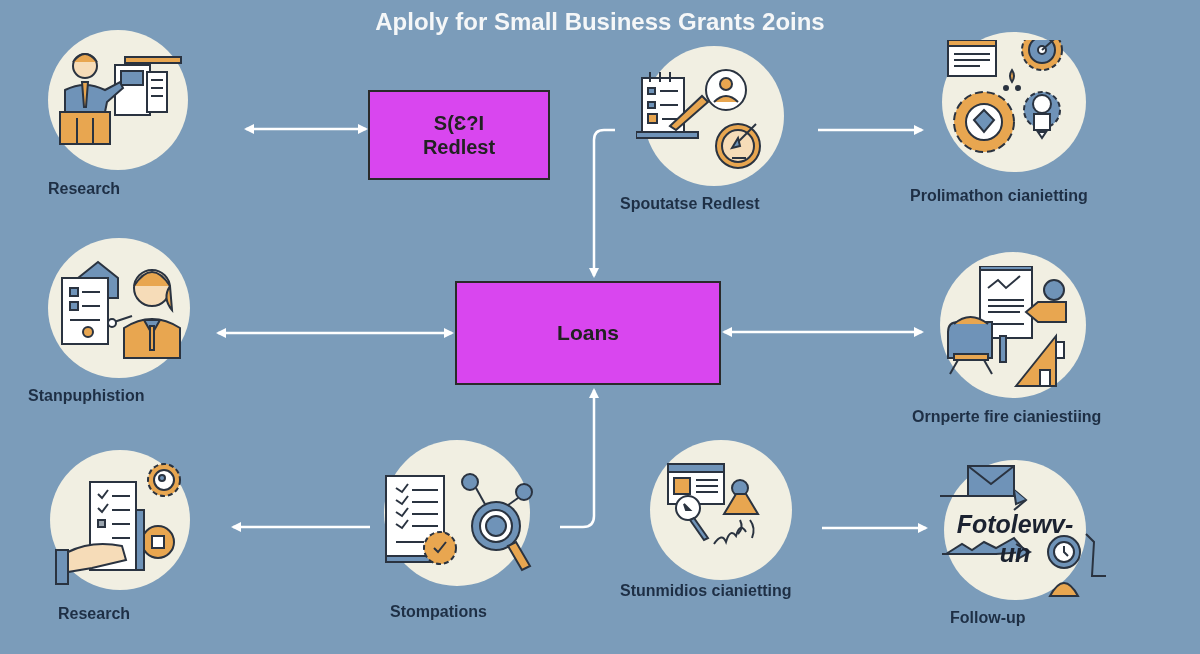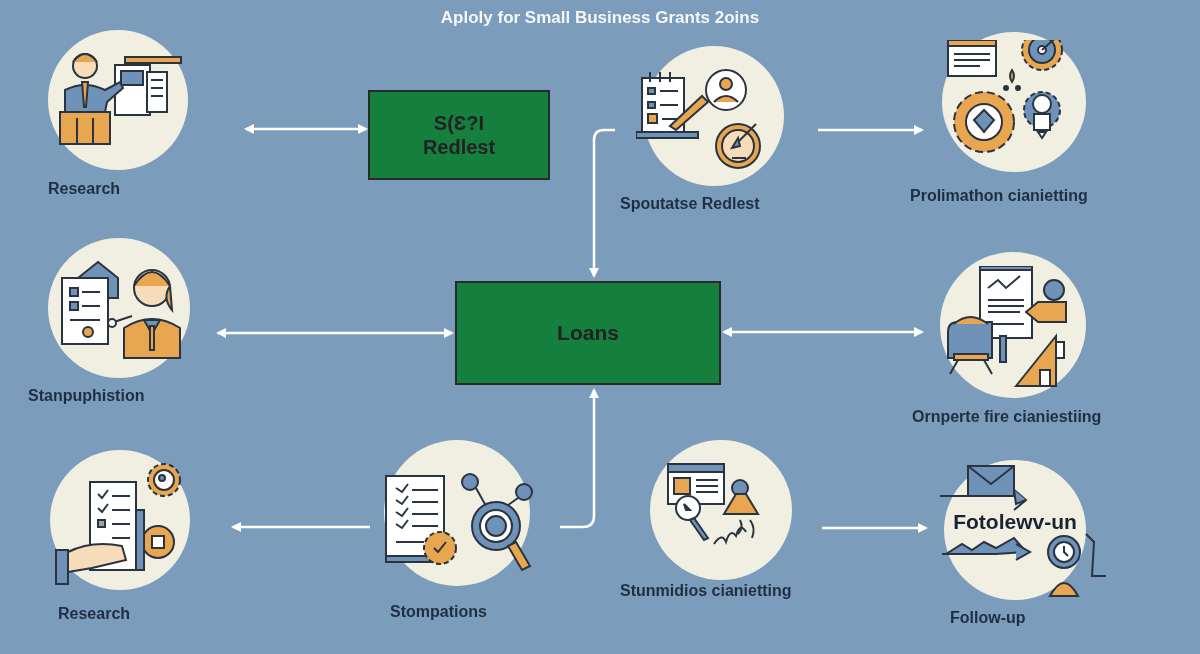--- a/index.html
+++ b/index.html
@@ -4,32 +4,32 @@
   <style>
     html, body { margin: 0; padding: 0; }
     body {
       width: 1200px; height: 654px; overflow: hidden;
       background: #7b9cba;
       font-family: "Liberation Sans", sans-serif;
       position: relative;
     }
     .title {
       position: absolute; left: 0; top: 8px; width: 1200px;
-      text-align: center; color: #f5f7f8; font-weight: bold; font-size: 17px;
+      text-align: center; color: #f5f7f8; font-weight: bold; font-size: 24px;
     }
     .node { position: absolute; }
     .circle {
       position: absolute; border-radius: 50%; background: #f1efe2;
     }
     .label {
       position: absolute; color: #1e2f45; font-weight: bold; font-size: 16px;
       white-space: nowrap; text-align: left;
     }
     .box {
-      position: absolute; background: #15803d; border: 2px solid #2a2a2a;
+      position: absolute; background: #d946ef; border: 2px solid #2a2a2a;
       display: flex; flex-direction: column; align-items: center; justify-content: center;
       color: #222; font-weight: bold; text-align: center; box-sizing: border-box;
     }
     svg.overlay { position: absolute; left: 0; top: 0; }
     .icon-svg { position: absolute; }
   </style>
 </head>
 <body>
 
 <div class="title">Aploly for Small Business Grants 2oins</div>
@@ -279,15 +279,15 @@
       <path d="M78,30 L80,44 L90,40" fill="#6f93b8"></path>
       <path d="M10,94 L26,84 L36,90 L48,82 L60,88 L78,78 L90,92 L60,94 L6,94" fill="#6f93b8"></path>
       <path d="M80,84 L94,92 L80,100" fill="#6f93b8"></path>
       <circle cx="128" cy="92" r="16" fill="#6f93b8"></circle>
       <circle cx="128" cy="92" r="10" fill="#ffffff"></circle>
       <path d="M128,86 L128,92 L132,96"></path>
       <path d="M114,136 Q128,110 142,136 z" fill="#e8a650"></path>
       <path d="M150,74 L158,82 L156,116 L170,116"></path>
     </g>
   </svg>
-  <div style="position:absolute; left:944px; top:510px; width:142px; text-align:center; color:#1b2230; font-weight:bold; font-size:21px; font-family:'Liberation Sans', sans-serif;">Fotolewv-un</div>
+  <div style="position:absolute; left:944px; top:510px; width:142px; text-align:center; color:#1b2230; font-weight:bold; font-size:25px; font-family:'Liberation Sans', sans-serif;font-style:italic;">Fotolewv-un</div>
   <div class="label" style="left:950px; top:609px; width:130px;">Follow-up</div>
 </div>
 
 </body></html>

